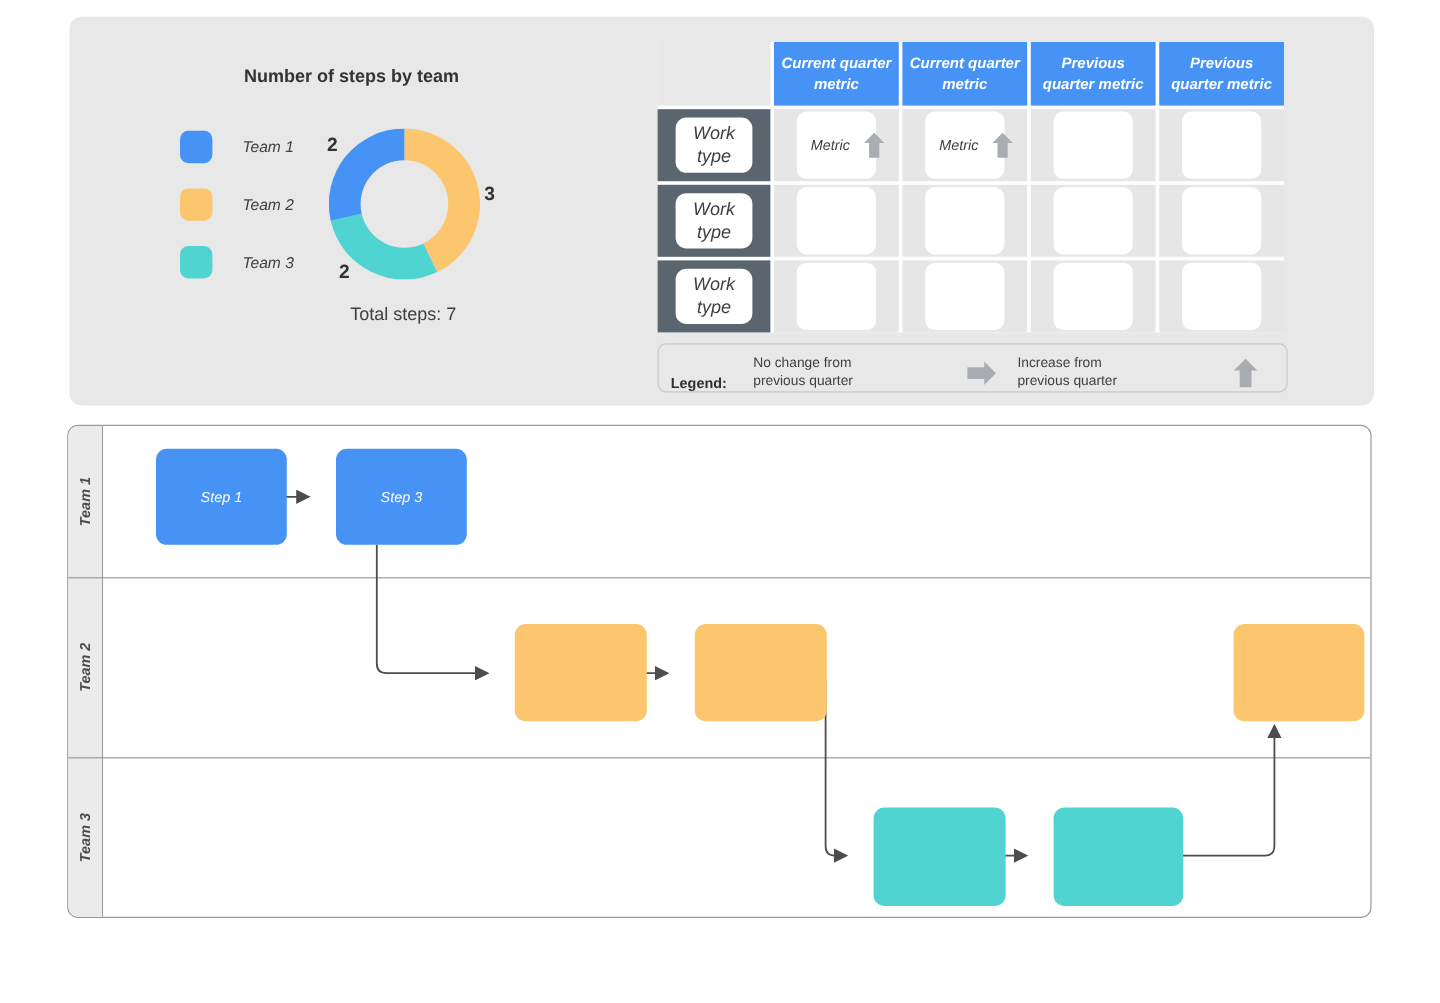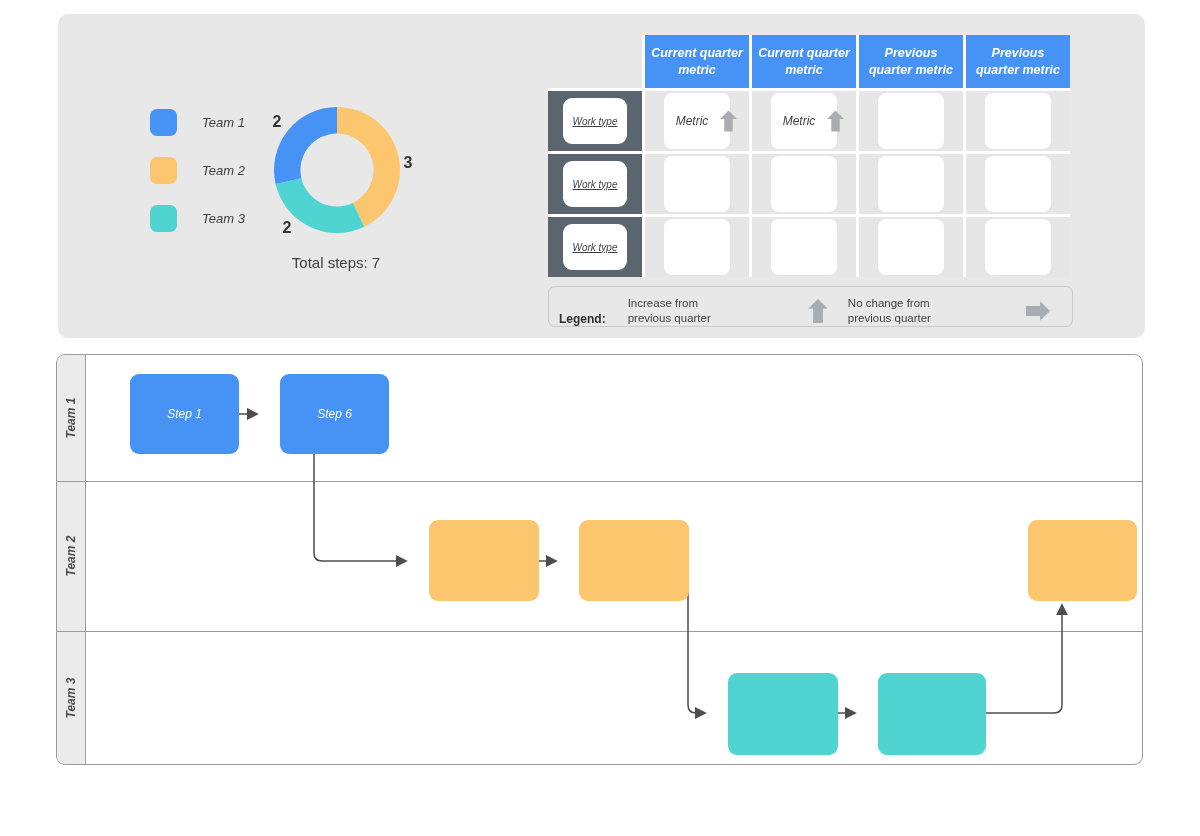--- a/index.html
+++ b/index.html
@@ -25,21 +25,21 @@
   .dval.v0{left:219px;top:108px}.dval.v1{left:350px;top:149px}.dval.v2{left:229px;top:214px}
   .total{position:absolute;left:188px;top:240px;width:180px;text-align:center;font-size:15px;color:#3f3f3f;}
 
   
   .mtable{position:absolute;left:490px;top:21px;display:grid;
     grid-template-columns:94px 104px 104px 104px 104px;
     grid-template-rows:53px 60px 60px 60px;gap:3px;background:#fff;}
   .t-corner{background:var(--panel);}
   .th{background:var(--blue);color:#fff;font-weight:bold;font-style:italic;font-size:12.5px;line-height:1.35;display:flex;align-items:center;justify-content:center;text-align:center;padding:2px 6px;}
   .rowlab{background:var(--slate);display:flex;align-items:center;justify-content:center;}
-  .wt-box{width:64px;height:46px;background:#fff;border-radius:9px;display:flex;align-items:center;justify-content:center;text-align:center;font-style:italic;font-size:10px;line-height:1.3;color:#3f3f3f;padding:2px 9px;text-decoration:underline;}
+  .wt-box{width:64px;height:46px;background:#fff;border-radius:9px;display:flex;align-items:center;justify-content:center;text-align:center;font-style:italic;font-size:15px;line-height:1.3;color:#3f3f3f;padding:2px 9px;}
   .mcell{background:var(--cell);display:flex;align-items:center;justify-content:center;}
   .m-box{position:relative;width:66px;height:56px;background:#fff;border-radius:8px;display:flex;align-items:center;justify-content:center;}
   .m-box .mtext{font-style:italic;font-size:12px;color:#3f3f3f;margin-right:10px;}
   .m-box .barrow{position:absolute;right:-7px;top:50%;transform:translateY(-50%);}
 
   .barrow{width:17px;height:22px;fill:var(--arrow);}
   .barrow.rot90{transform:rotate(90deg);}
   .barrow.rot180{transform:rotate(180deg);}
 
   
@@ -70,20 +70,21 @@
   .b-t1{left:651px;top:318px;width:110px;height:82px;}
   .b-t2{left:801px;top:318px;width:108px;height:82px;}
 </style>
 </head>
 <body>
 
 <div class="stage">
 
   <div class="dash">
 
+    <div class="chart-title">Number of steps by team</div>
 
     <div class="cl-row r0">
       <span class="swatch" style="background: rgb(70, 147, 245);"></span>
       <span class="cl-label">Team 1</span>
     </div>
     <div class="cl-row r1">
       <span class="swatch" style="background: rgb(251, 198, 109);"></span>
       <span class="cl-label">Team 2</span>
     </div>
     <div class="cl-row r2">
@@ -163,28 +164,28 @@
           <div class="m-box"></div>
         </div>
       <div class="mcell">
           <div class="m-box"></div>
         </div>
     </div>
 
     <div class="legend-bar">
       <span class="legend-title">Legend:</span>
       <div class="legend-item">
+        <span class="ltext">No change from previous quarter</span>
+        <svg class="barrow rot90" viewBox="0 0 18 22">
+            <polygon points="9,0 18,9 13.5,9 13.5,22 4.5,22 4.5,9 0,9"></polygon>
+          </svg>
+      </div>
+      <div class="legend-item">
         <span class="ltext">Increase from previous quarter</span>
         <svg class="barrow" viewBox="0 0 18 22">
-            <polygon points="9,0 18,9 13.5,9 13.5,22 4.5,22 4.5,9 0,9"></polygon>
-          </svg>
-      </div>
-      <div class="legend-item">
-        <span class="ltext">No change from previous quarter</span>
-        <svg class="barrow rot90" viewBox="0 0 18 22">
             <polygon points="9,0 18,9 13.5,9 13.5,22 4.5,22 4.5,9 0,9"></polygon>
           </svg>
       </div>
     </div>
   </div>
 
   <div class="lanes">
     <div class="lane-labelcol"></div>
     <div class="lane-div d1"></div>
     <div class="lane-div d2"></div>
@@ -202,21 +203,21 @@
         <path d="M162,59 H200" marker-end="url(#ah)"></path>
         <path d="M257,99 L257,198 Q257,206 265,206 L349,206" marker-end="url(#ah)"></path>
         <path d="M462,206 H499" marker-end="url(#ah)"></path>
         <path d="M612,206 L623,206 Q631,206 631,214 L631,350 Q631,358 639,358 L648,358" marker-end="url(#ah)"></path>
         <path d="M761,358 H798" marker-end="url(#ah)"></path>
         <path d="M909,358 L997,358 Q1005,358 1005,350 L1005,250" marker-end="url(#ah)"></path>
       </g>
     </svg>
 
     <div class="fbox blue b-step1">Step 1</div>
-    <div class="fbox blue b-step2">Step 6</div>
+    <div class="fbox blue b-step2">Step 3</div>
     <div class="fbox yellow b-y1"></div>
     <div class="fbox yellow b-y2"></div>
     <div class="fbox yellow b-y3"></div>
     <div class="fbox teal b-t1"></div>
     <div class="fbox teal b-t2"></div>
   </div>
 
 </div>
 
 </body></html>

